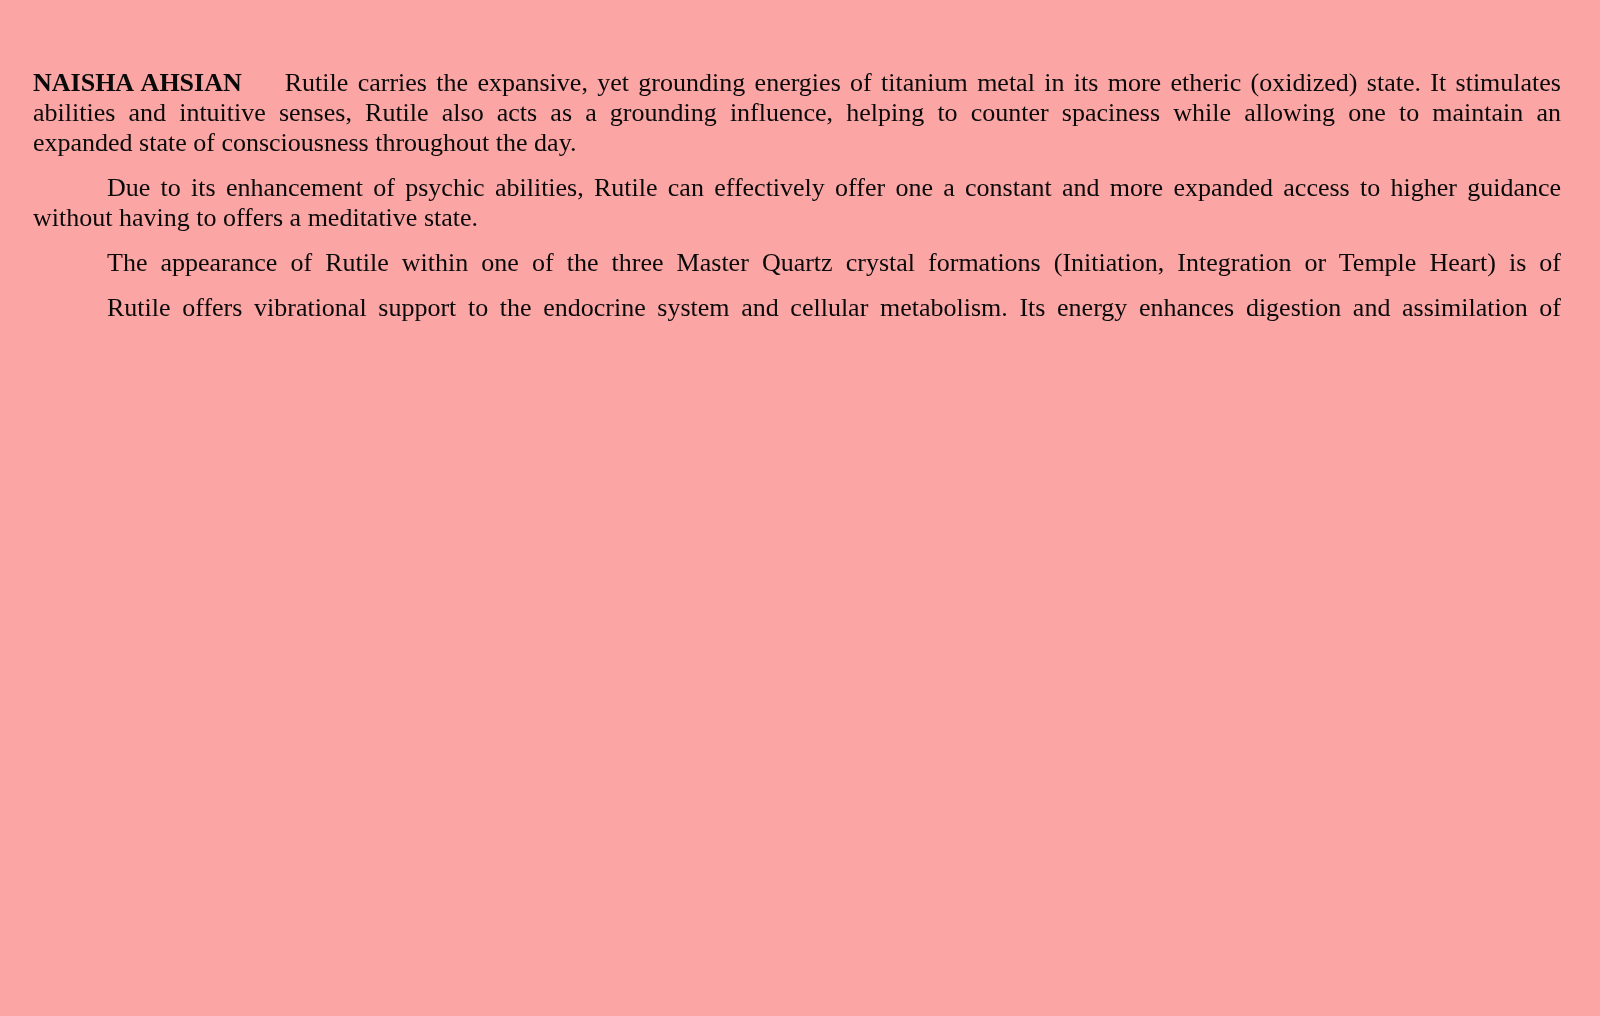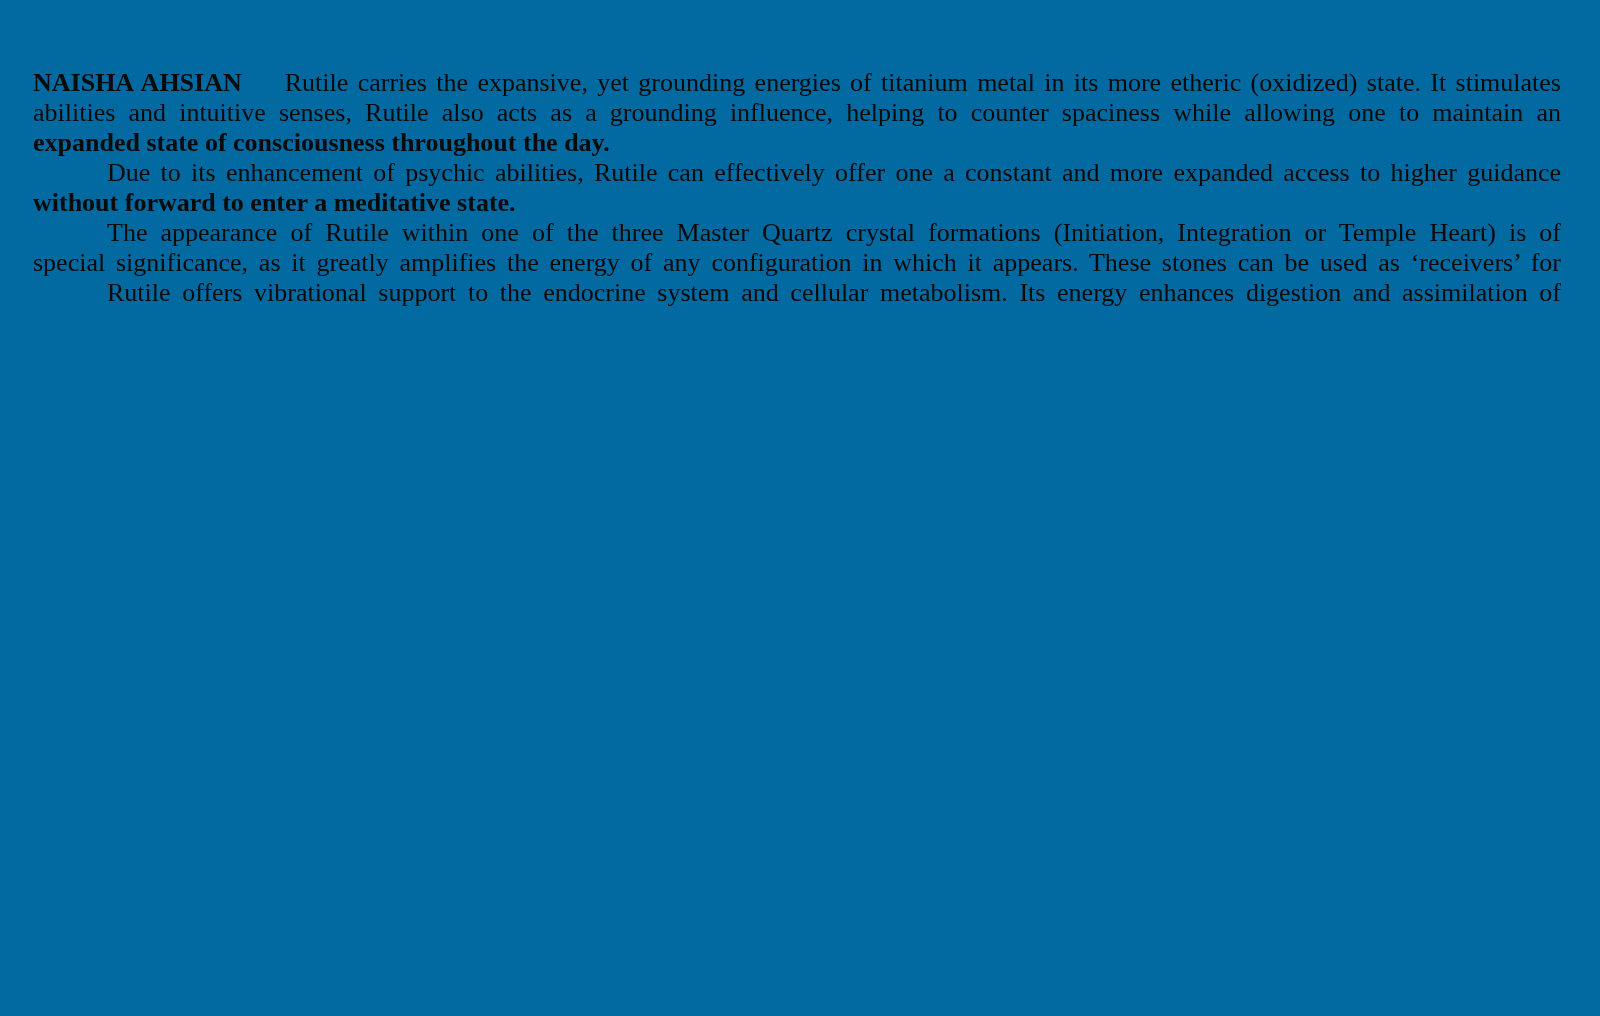--- a/index.html
+++ b/index.html
@@ -5,40 +5,39 @@
   html, body {
     margin: 0;
     padding: 0;
     background: #ffffff;
   }
   .page {
     position: relative;
     width: 1600px;
     height: 1016px;
     box-sizing: border-box;
-    background: #0369a1;
+    background: #fca5a5;
     padding: 68px 39px 0 33px;
     font-family: "Liberation Serif", "DejaVu Serif", serif;
     font-size: 26px;
     line-height: 30px;
     color: #0a0a0a;
     overflow: hidden;
   }
   .paragraph { margin: 0; }
-  .paragraph + .paragraph { }
+  .paragraph + .paragraph { margin-top: 15px; }
   
   .line {
     text-align: justify;
     text-align-last: justify;
     white-space: normal;
   }
   .line.last {
     text-align: left;
     text-align-last: left;
-    font-weight: bold;
   }
   .line.indent {
     padding-left: 74px;
   }
   .author {
     font-weight: bold;
   }
   .heading-gap {
     display: inline-block;
     width: 43px;
@@ -51,25 +50,24 @@
 <div class="page">
 
   <section class="paragraph">
     <div class="line"><span class="author">NAISHA AHSIAN</span><span class="heading-gap"></span><span>Rutile carries the expansive, yet grounding energies of titanium metal in its more etheric (oxidized) state. It stimulates</span></div>
     <div class="line">abilities and intuitive senses, Rutile also acts as a grounding influence, helping to counter spaciness while allowing one to maintain an</div>
     <div class="line last">expanded state of consciousness throughout the day.</div>
   </section>
 
   <section class="paragraph">
     <div class="line indent">Due to its enhancement of psychic abilities, Rutile can effectively offer one a constant and more expanded access to higher guidance</div>
-    <div class="line last">without forward to enter a meditative state.</div>
+    <div class="line last">without having to offers a meditative state.</div>
   </section>
 
   <section class="paragraph">
     <div class="line indent">The appearance of Rutile within one of the three Master Quartz crystal formations (Initiation, Integration or Temple Heart) is of</div>
-    <div class="line">special significance, as it greatly amplifies the energy of any configuration in which it appears. These stones can be used as ‘receivers’ for</div>
   </section>
 
   <section class="paragraph">
     <div class="line indent">Rutile offers vibrational support to the endocrine system and cellular metabolism. Its energy enhances digestion and assimilation of</div>
   </section>
 
 </div>
 
 </body></html>

